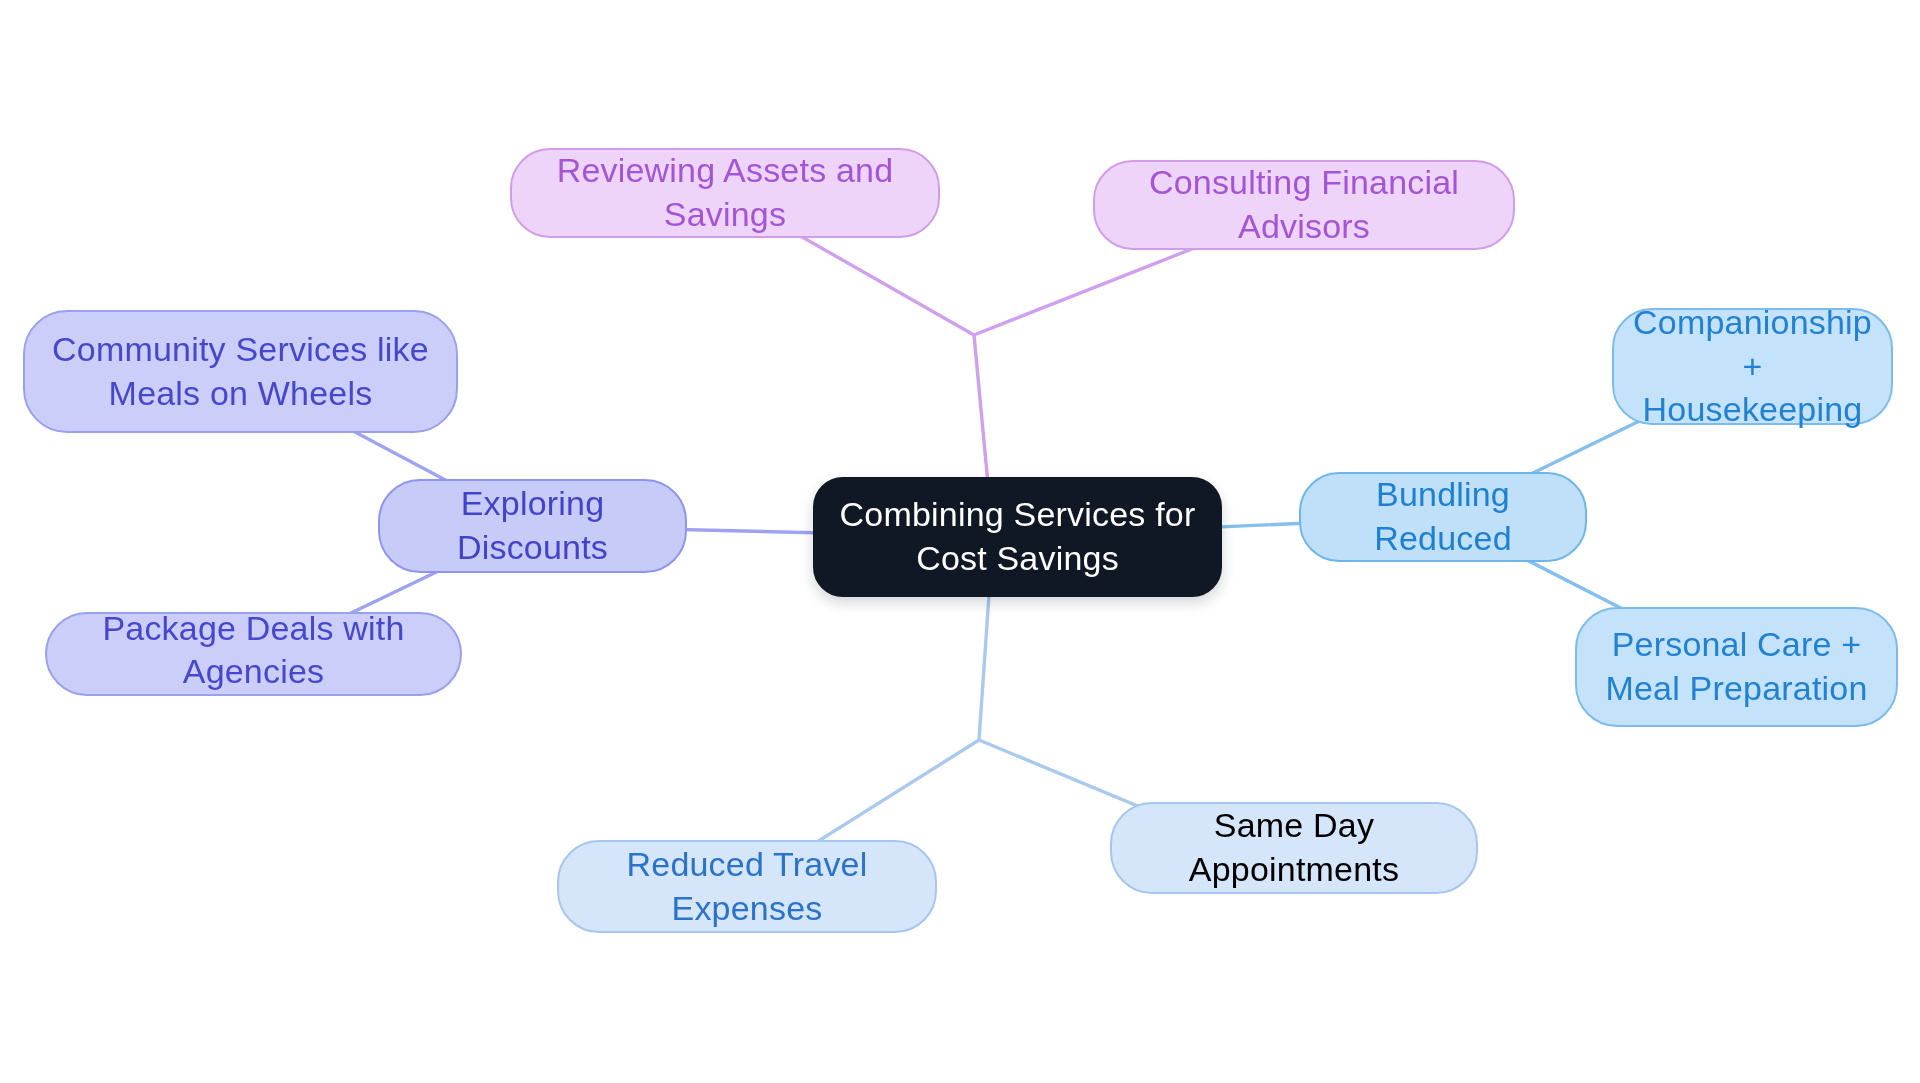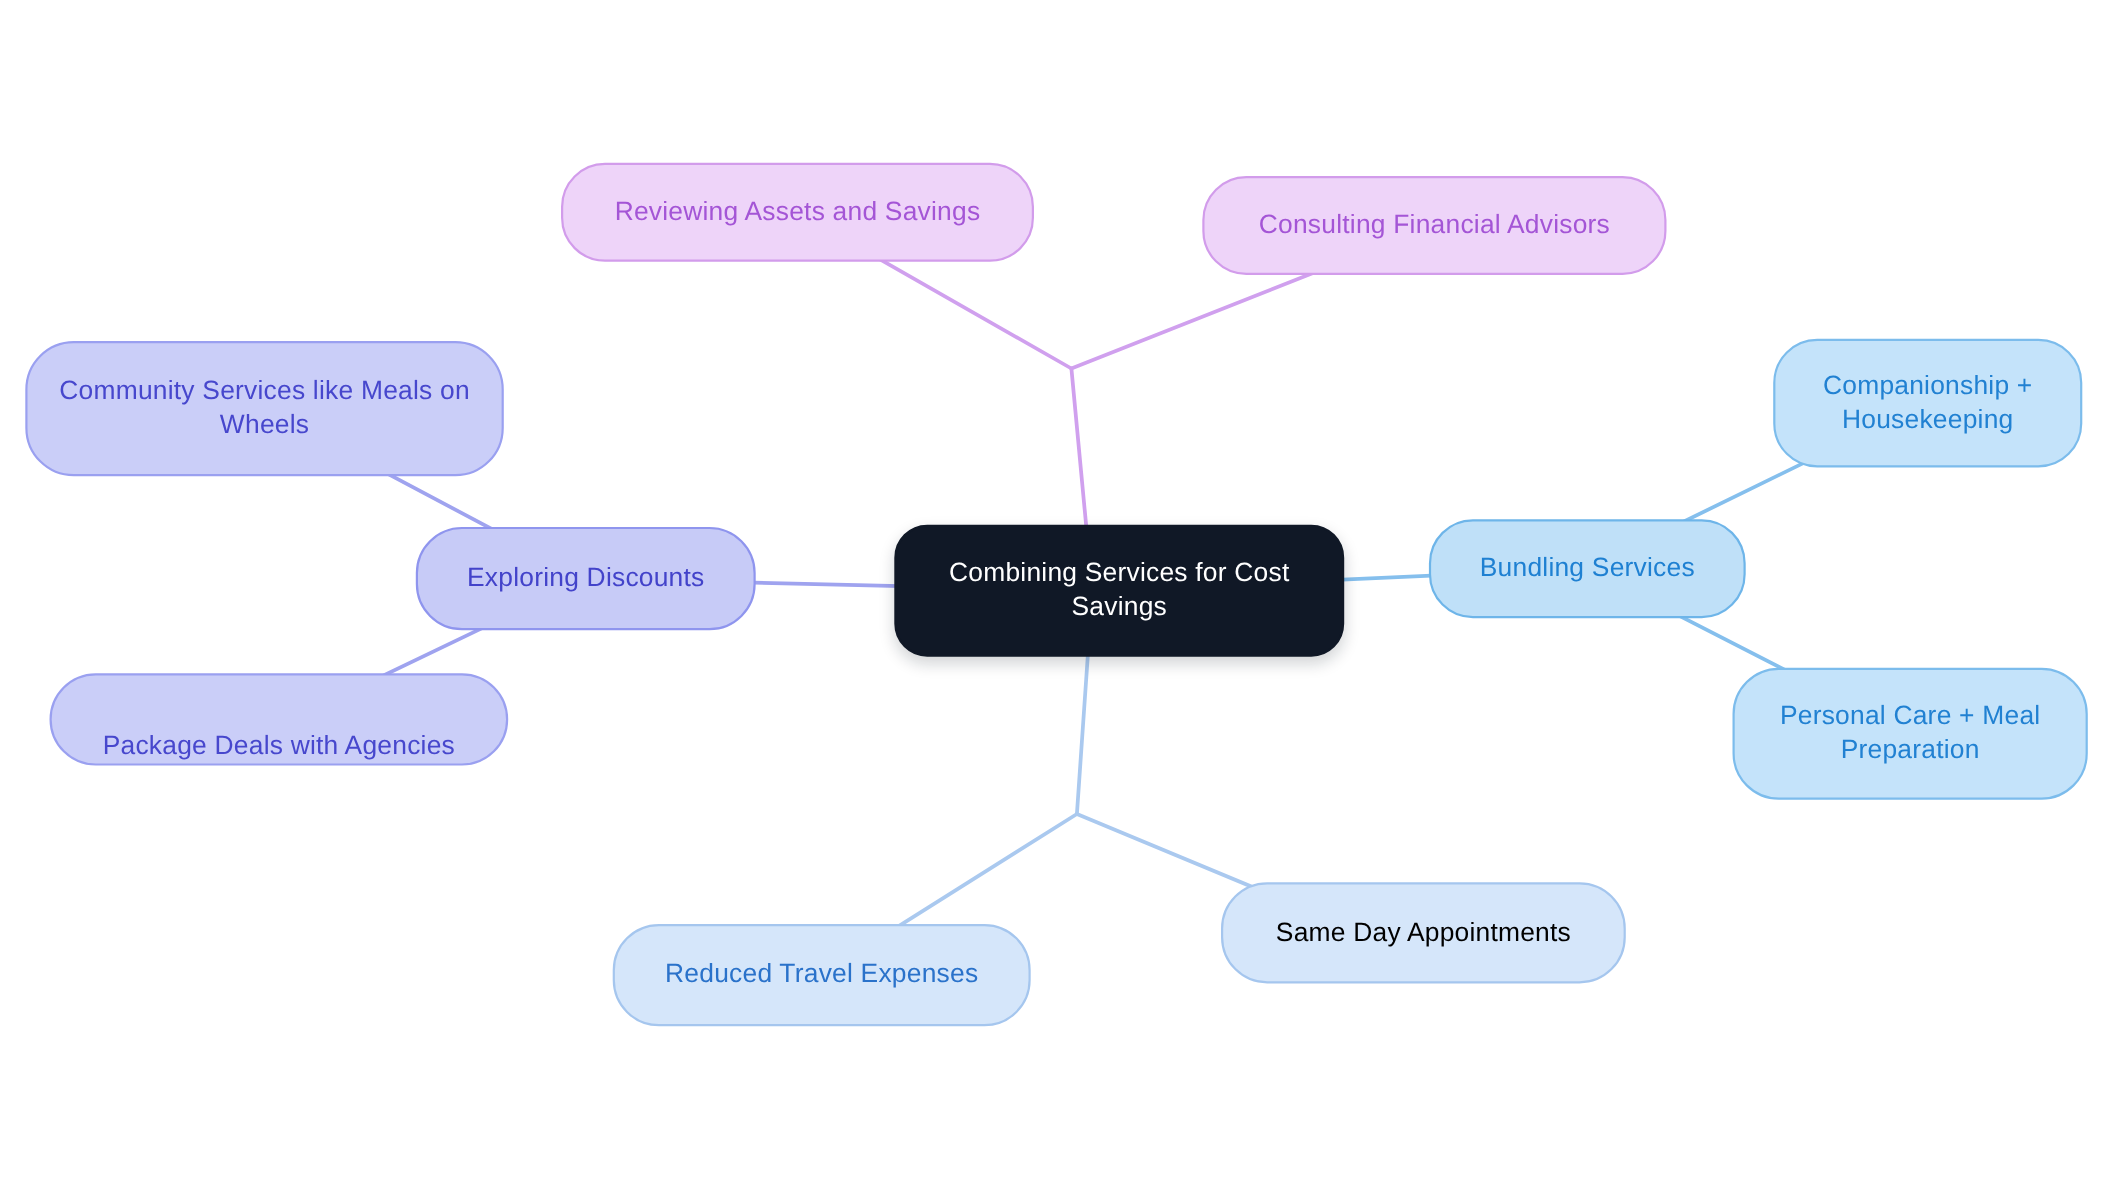--- a/index.html
+++ b/index.html
@@ -23,21 +23,21 @@
     fill: none;
   }
   .node {
     position: absolute;
     box-sizing: border-box;
     border: 2.5px solid transparent;
     display: flex;
     align-items: center;
     justify-content: center;
     text-align: center;
-    font-size: 24px;
+    font-size: 34px;
     font-weight: 500;
     line-height: 1.28;
     padding: 0 16px;
     letter-spacing: 0.2px;
     cursor: default;
   }
   .node.root {
     box-shadow: 0 6px 14px rgba(13, 20, 31, 0.18);
     margin-left: 24px;
   }
@@ -70,21 +70,21 @@
 
   <div class="node child" style="left: 510px; top: 148px; width: 430px; height: 90px; border-radius: 40px; background: rgb(238, 212, 249); border-color: rgb(210, 156, 235); color: rgb(164, 85, 214);">
     <span class="label">Reviewing Assets and Savings</span>
   </div>
 
   <div class="node child" style="left: 1093px; top: 160px; width: 422px; height: 90px; border-radius: 40px; background: rgb(238, 212, 249); border-color: rgb(210, 156, 235); color: rgb(164, 85, 214);">
     <span class="label">Consulting Financial Advisors</span>
   </div>
 
   <div class="node branch" style="left: 1299px; top: 472px; width: 288px; height: 90px; border-radius: 40px; background: rgb(191, 224, 248); border-color: rgb(110, 181, 233); color: rgb(30, 128, 210);">
-    <span class="label">Bundling Services</span>
+    <span class="label">Bundling Reduced</span>
   </div>
 
   <div class="node child" style="left: 1612px; top: 308px; width: 281px; height: 117px; border-radius: 40px; background: rgb(196, 227, 250); border-color: rgb(124, 188, 236); color: rgb(33, 129, 210);">
     <span class="label">Companionship + Housekeeping</span>
   </div>
 
   <div class="node child" style="left: 1575px; top: 607px; width: 323px; height: 120px; border-radius: 42px; background: rgb(196, 227, 250); border-color: rgb(124, 188, 236); color: rgb(33, 129, 210);">
     <span class="label">Personal Care + Meal Preparation</span>
   </div>
 

